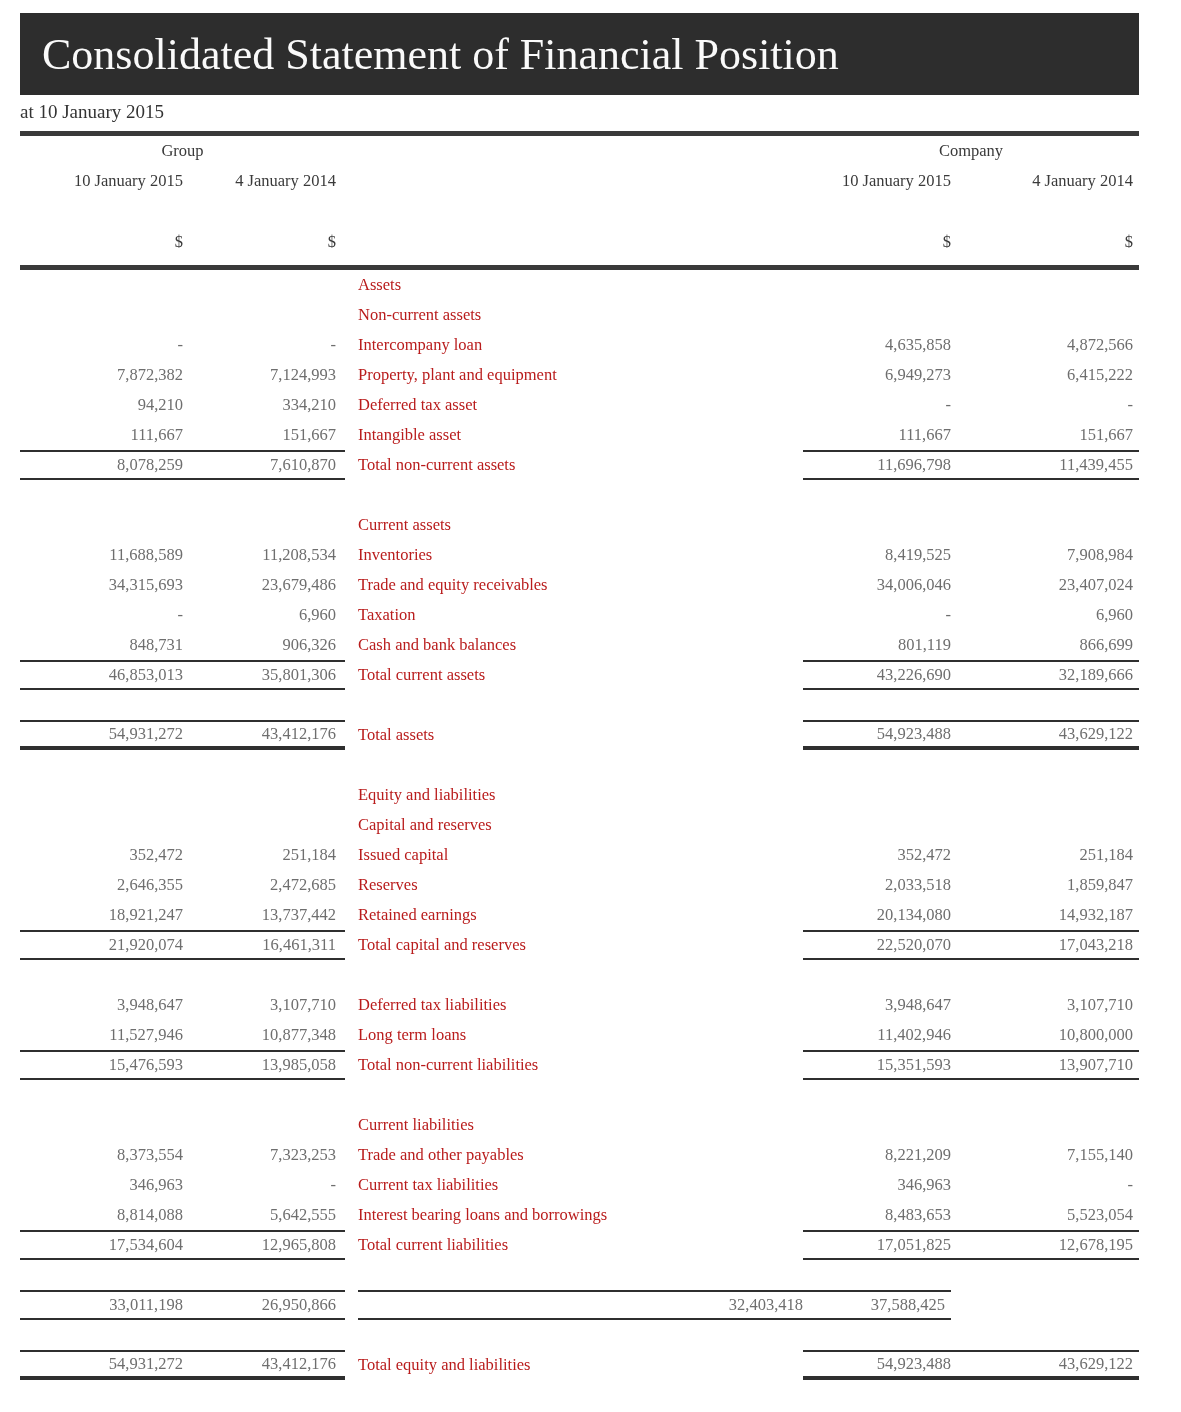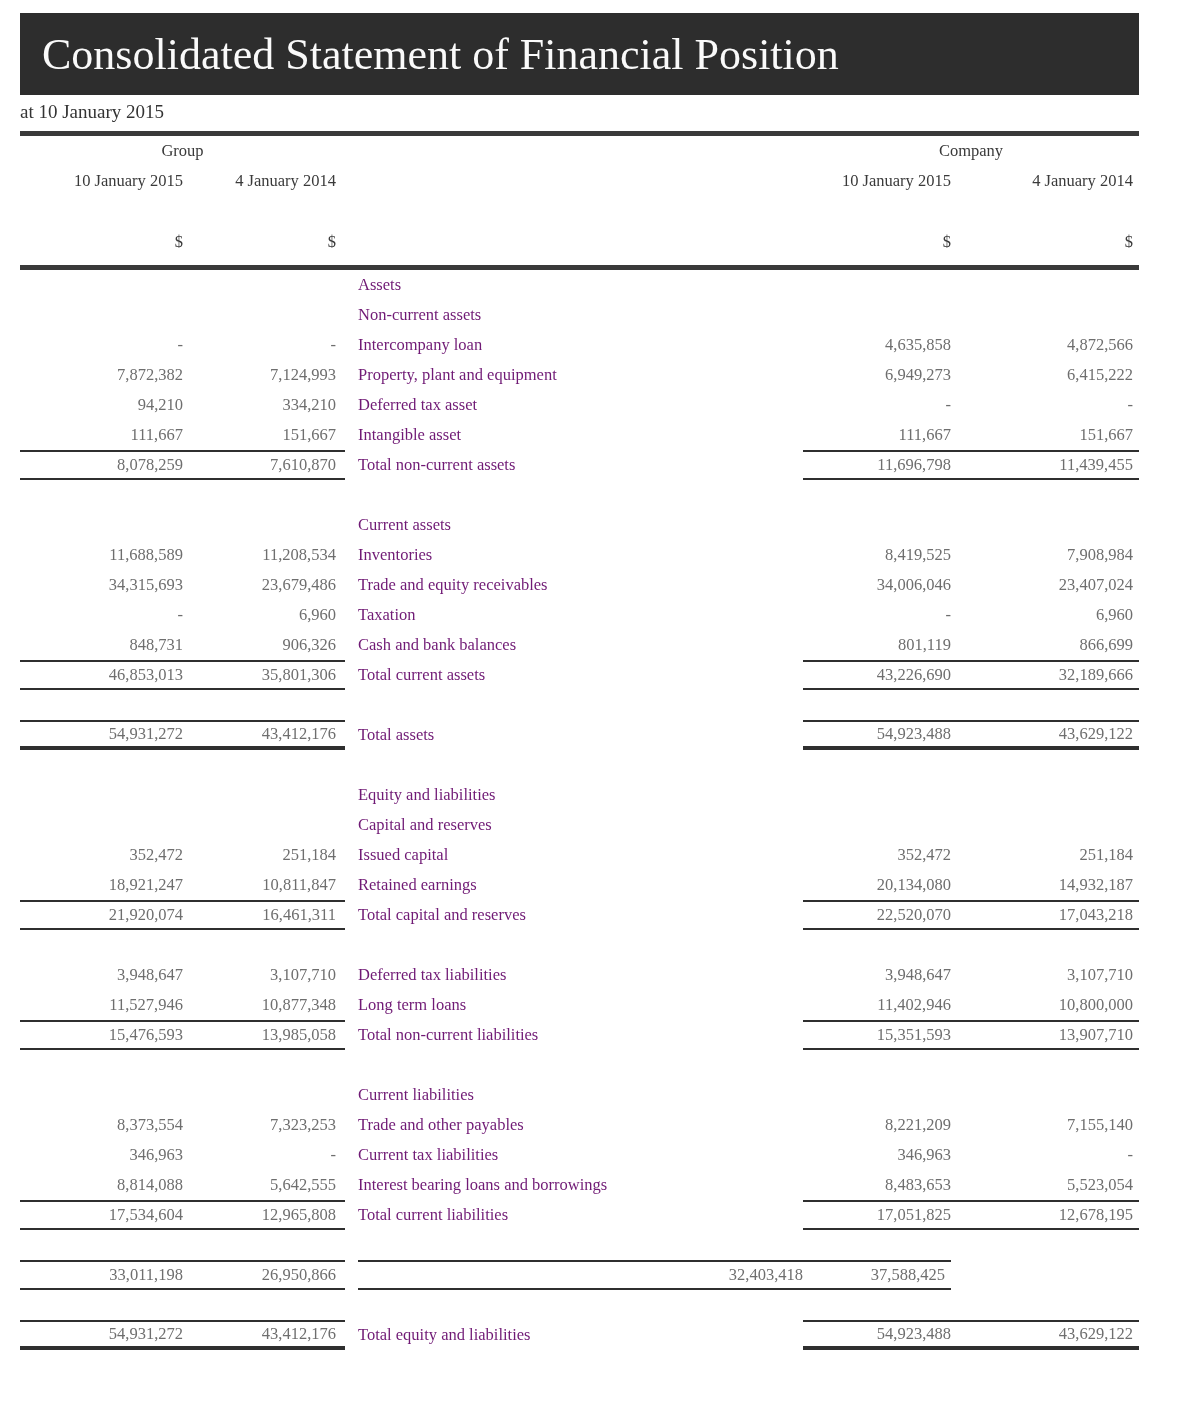--- a/index.html
+++ b/index.html
@@ -60,21 +60,21 @@
   .row .cell {
     display: flex;
     align-items: center;
     box-sizing: border-box;
     font-size: 16.5px;
     overflow: hidden;
   }
   .row .num { justify-content: flex-end; color: #6e6e6e; }
   .row .c2 { padding-right: 9px; }
   .row .c6 { padding-right: 6px; }
-  .row .lbl { justify-content: flex-start; color: #701a75; white-space: pre; }
+  .row .lbl { justify-content: flex-start; color: #b91c1c; white-space: pre; }
   .row.total .c1, .row.total .c2, .row.total .c5, .row.total .c6 {
     border-top: 2px solid #2f2f2f;
     border-bottom: 2px solid #2f2f2f;
   }
   .row.grand .c1, .row.grand .c2, .row.grand .c5, .row.grand .c6 {
     border-top: 2px solid #2f2f2f;
     border-bottom: 4px solid #2f2f2f;
   }
 </style>
 </head>
@@ -267,22 +267,30 @@
   </div>
         <div class="grid row data">
     <div class="cell num c1">352,472</div>
     <div class="cell num c2">251,184</div>
     <div class="cell gap"></div>
     <div class="cell lbl">Issued capital</div>
     <div class="cell num c5">352,472</div>
     <div class="cell num c6">251,184</div>
   </div>
         <div class="grid row data">
+    <div class="cell num c1">2,646,355</div>
+    <div class="cell num c2">2,472,685</div>
+    <div class="cell gap"></div>
+    <div class="cell lbl">Reserves</div>
+    <div class="cell num c5">2,033,518</div>
+    <div class="cell num c6">1,859,847</div>
+  </div>
+        <div class="grid row data">
     <div class="cell num c1">18,921,247</div>
-    <div class="cell num c2">10,811,847</div>
+    <div class="cell num c2">13,737,442</div>
     <div class="cell gap"></div>
     <div class="cell lbl">Retained earnings</div>
     <div class="cell num c5">20,134,080</div>
     <div class="cell num c6">14,932,187</div>
   </div>
         <div class="grid row total">
     <div class="cell num c1">21,920,074</div>
     <div class="cell num c2">16,461,311</div>
     <div class="cell gap"></div>
     <div class="cell lbl">Total capital and reserves</div>

